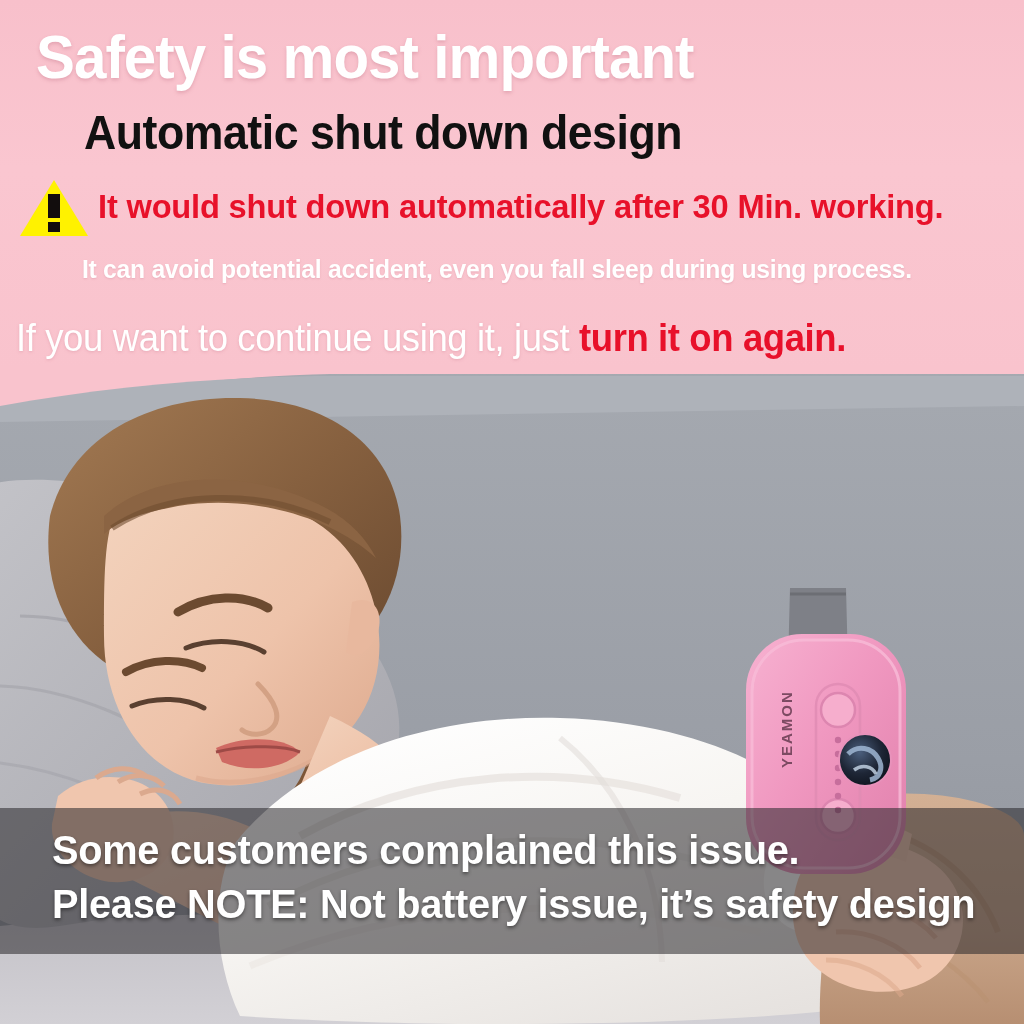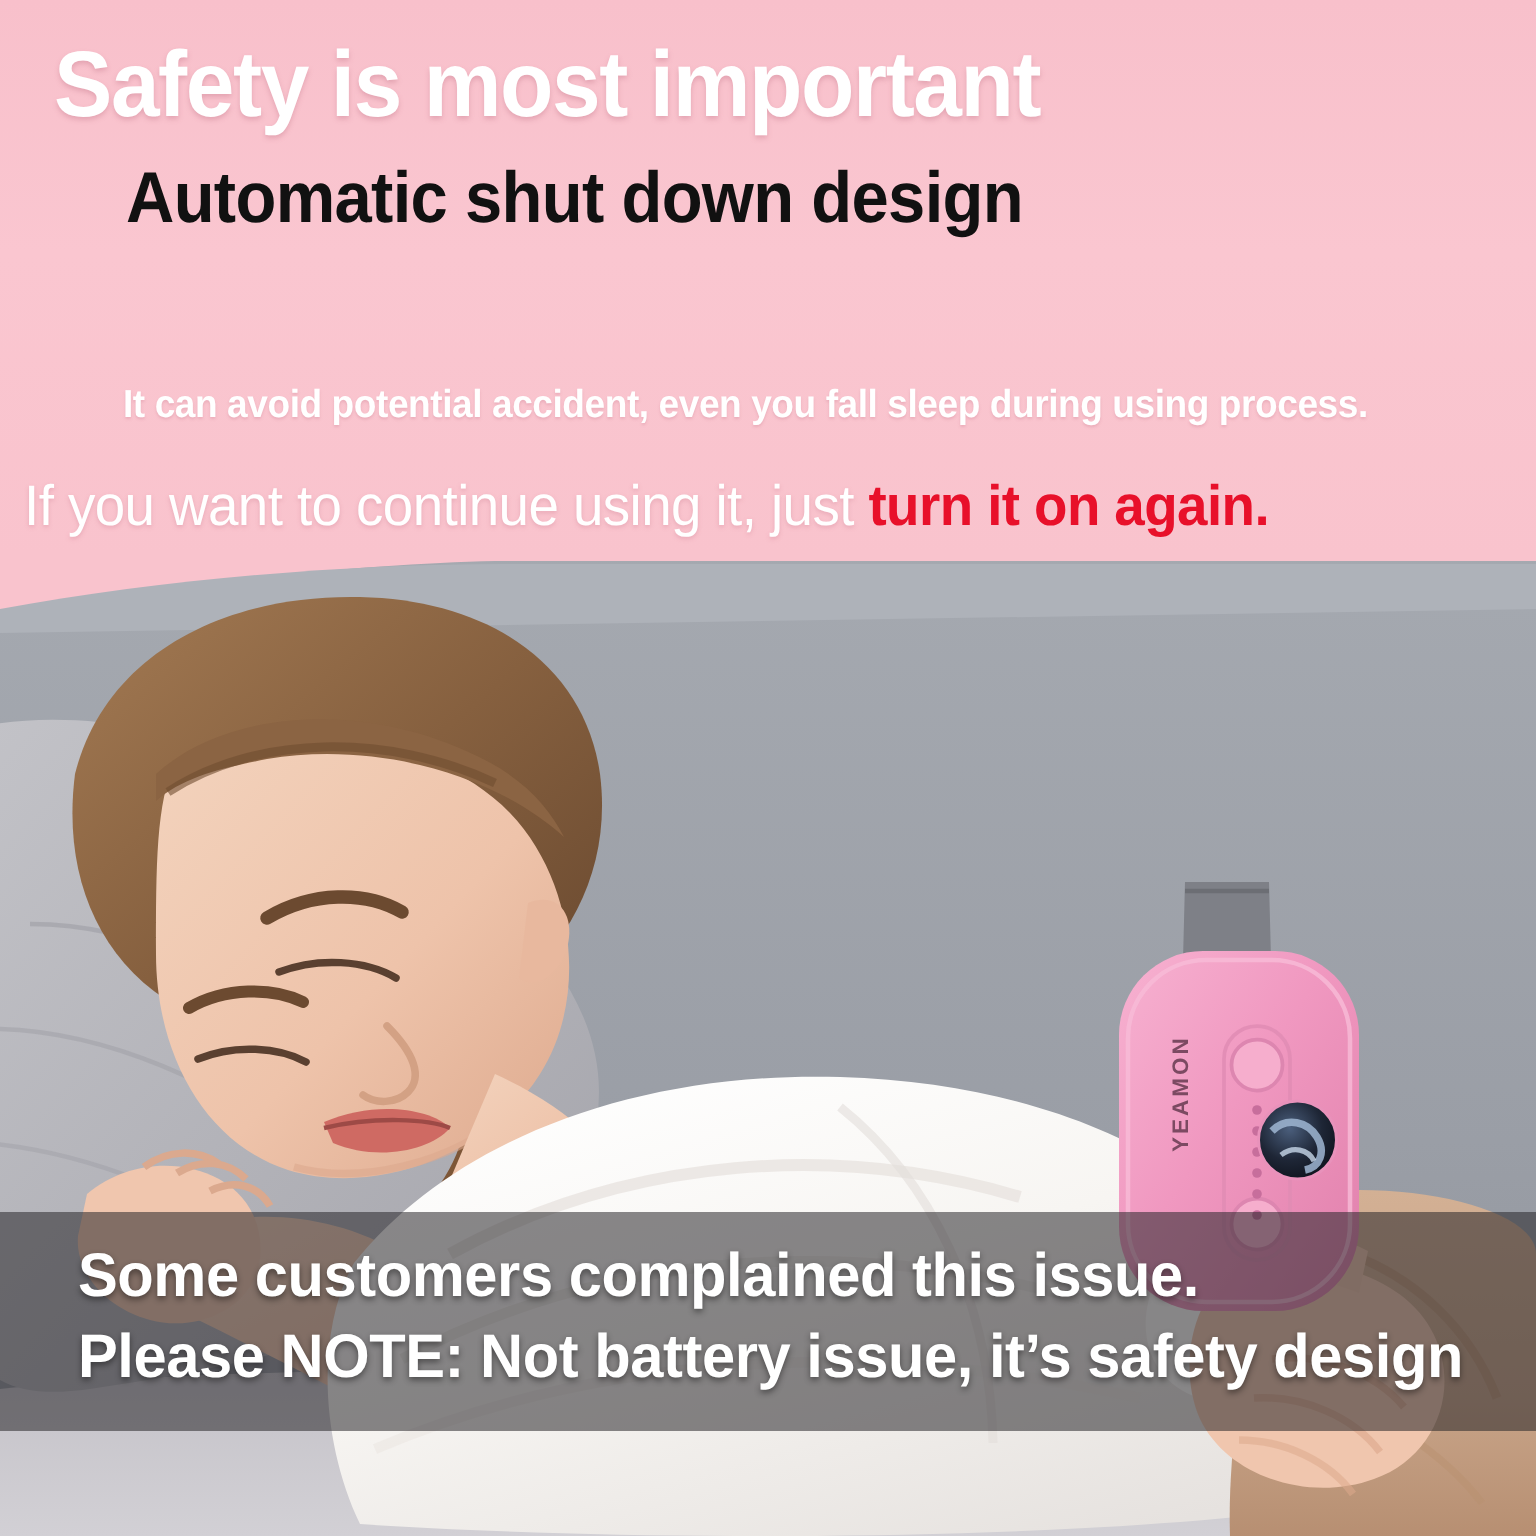--- a/index.html
+++ b/index.html
@@ -79,20 +79,30 @@
 <body>
 
 <div class="page">
 
   <div class="pink-head">
 
     <div class="title-main">Safety is most important</div>
 
     <div class="title-sub">Automatic shut down design</div>
 
+    <div class="warn-row">
+      <span class="warn-tri">
+        <svg viewBox="0 0 72 60" width="72" height="60">
+          <polygon points="36,2 70,58 2,58" fill="#fff200"></polygon>
+          <rect x="30" y="16" width="12" height="24" fill="#120d0d"></rect>
+          <rect x="30" y="44" width="12" height="10" fill="#120d0d"></rect>
+        </svg>
+      </span>
+      <span class="warn-text">It would shut down automatically after 30 Min. working.</span>
+    </div>
 
     <div class="line-small">It can avoid potential accident, even you fall sleep during using process.</div>
 
     <div class="line-mixed">
       <span class="w">If you want to continue using it, just </span><span class="r">turn it on again.</span>
     </div>
   </div>
 
   <div class="photo">
     <svg viewBox="0 0 1024 658" preserveAspectRatio="none">

